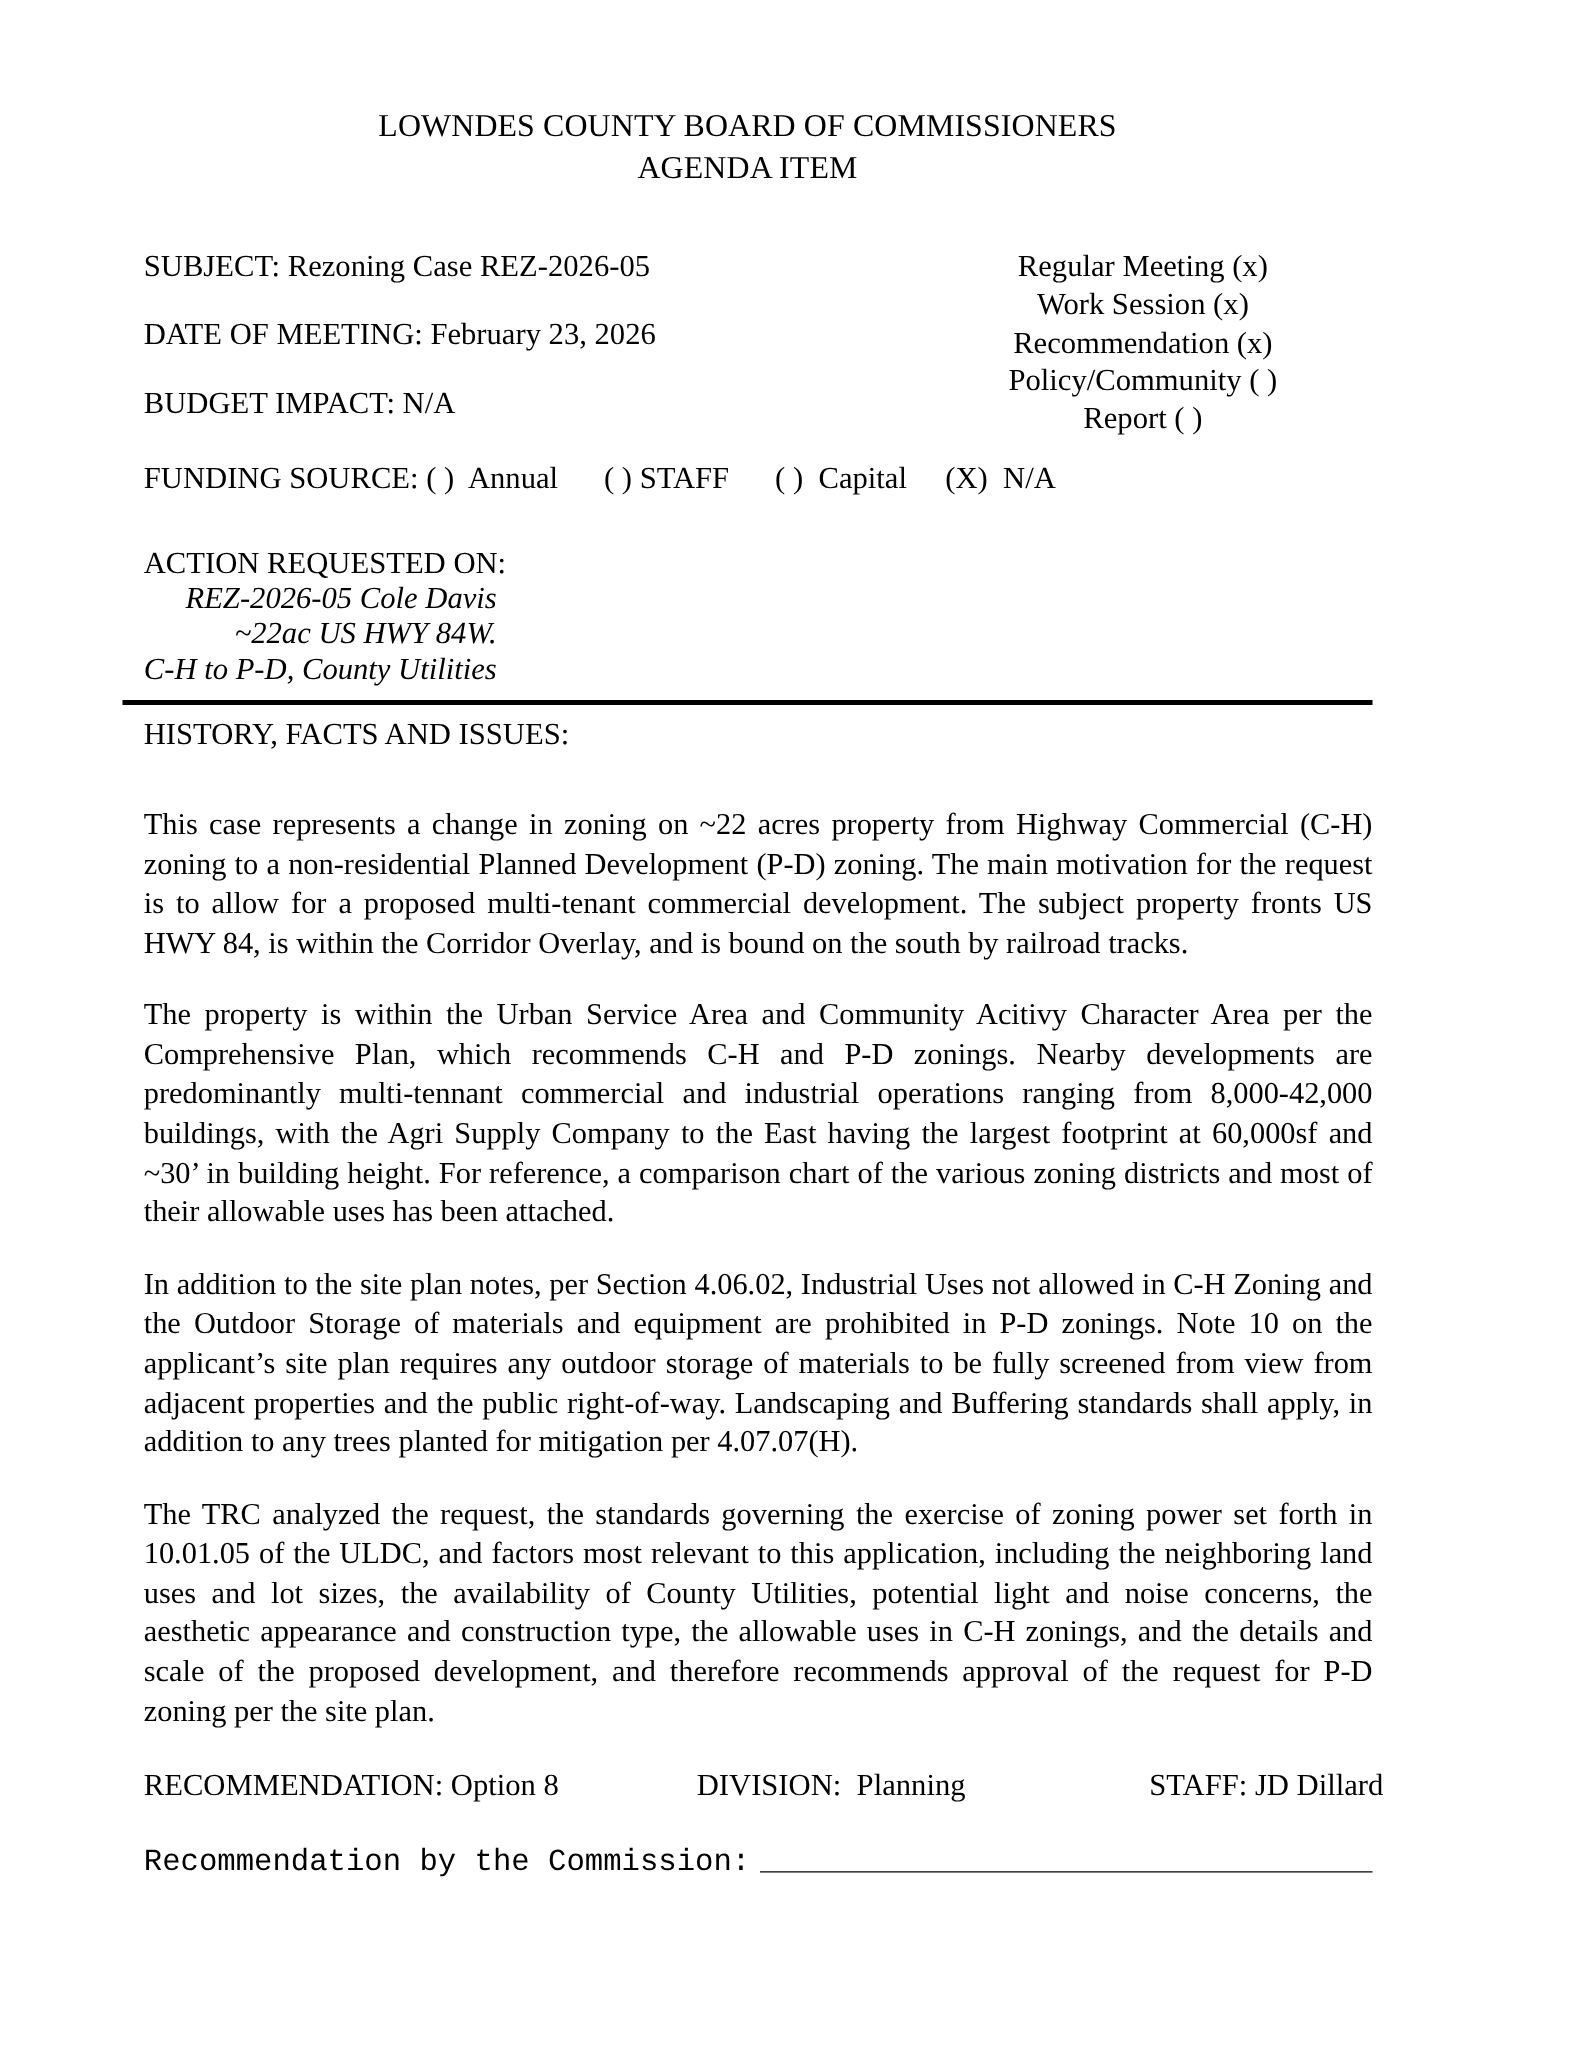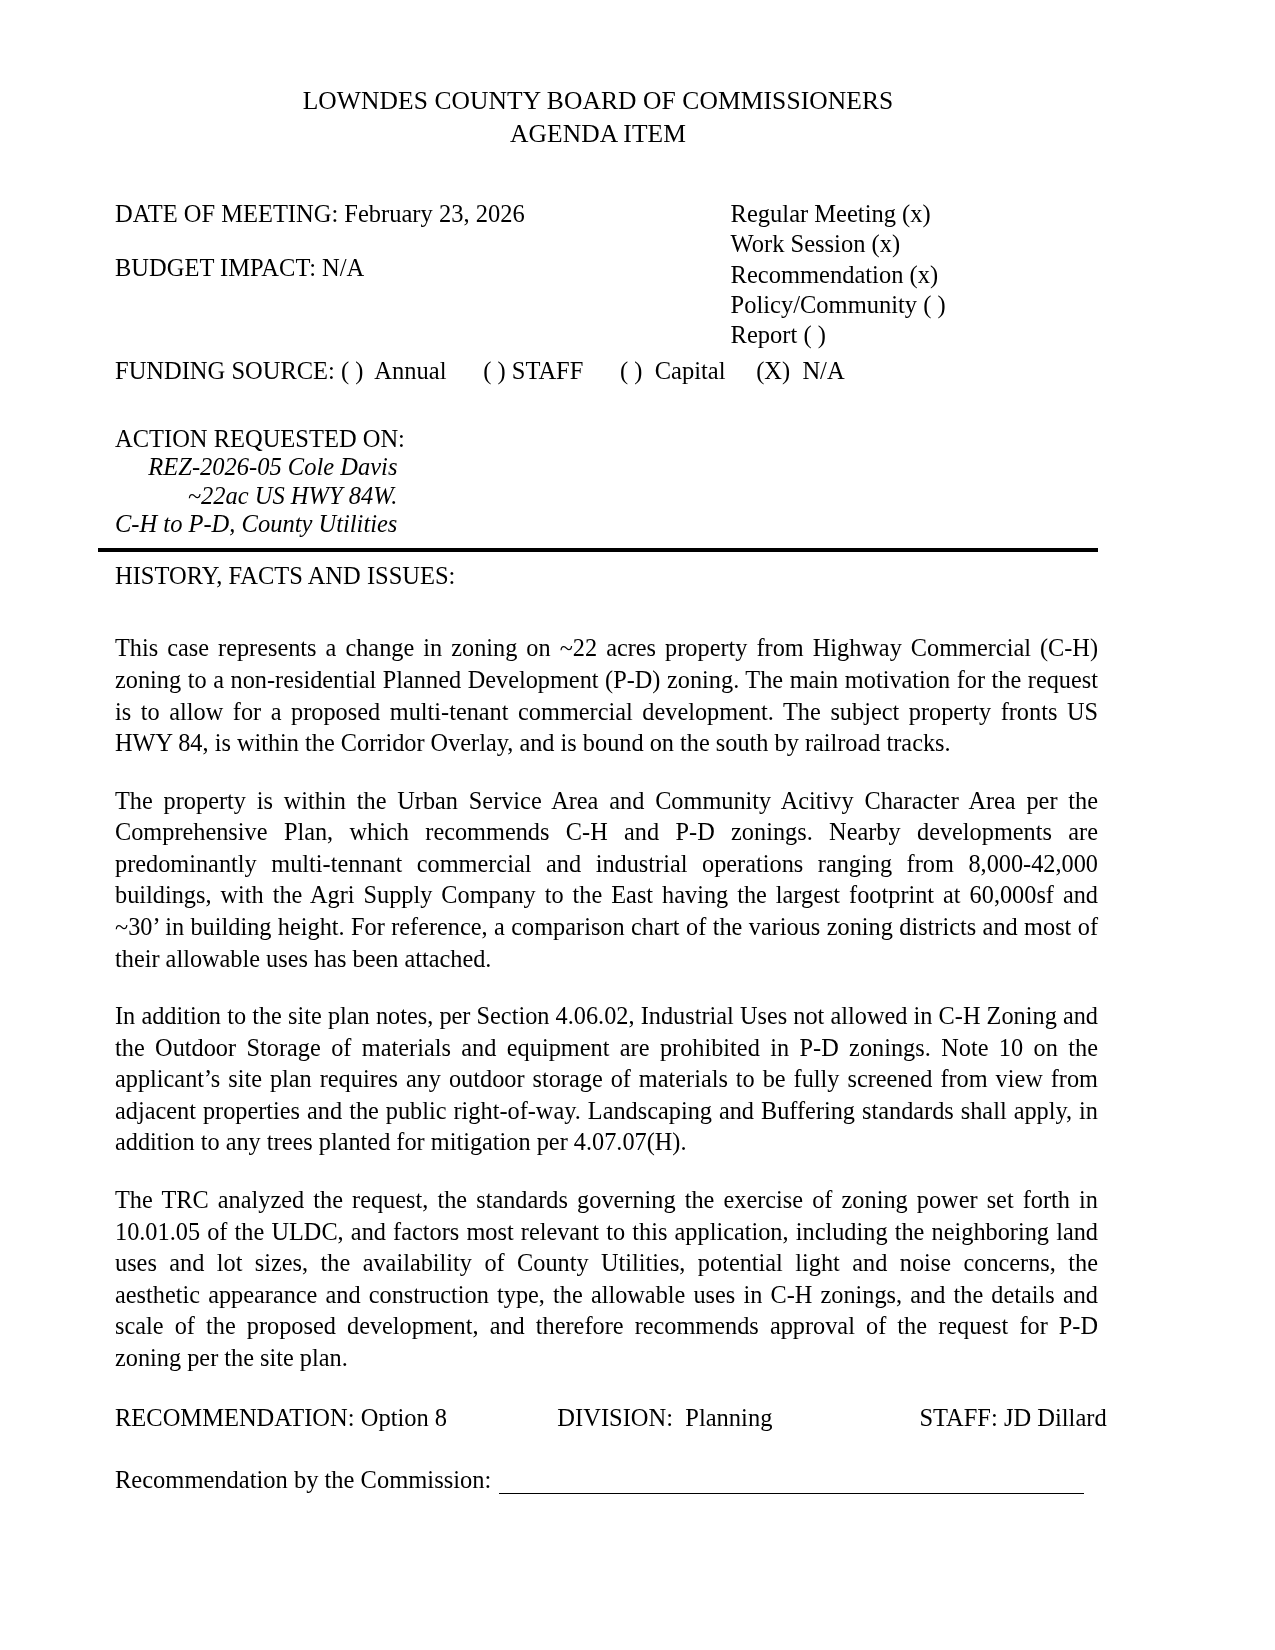--- a/index.html
+++ b/index.html
@@ -48,21 +48,21 @@
     justify-content: space-between;
     align-items: flex-start;
   }
   .meta-left-col {
     width: 620px;
     font-size: 24.5px;
     line-height: 1.15;
   }
   .meta-right-col {
     width: 370px;
-    text-align: left;
+    text-align: center;
     font-size: 24.5px;
     line-height: 1.15;
   }
   .meta-left-col .ml {
     margin-bottom: 26px;
     white-space: nowrap;
   }
   .meta-right-col .mr {
     white-space: nowrap;
     margin-bottom: 2px;
@@ -141,21 +141,22 @@
   }
   .rec-row {
     font-size: 24.5px;
     margin-top: 30px;
     white-space: pre;
   }
   .commission-row {
     font-size: 24.5px;
     margin-top: 34px;
     display: flex;
-    align-items: flex-end;
+    align-items: flex-start;
+    font-family: Liberation Mono, monospace;
   }
   .commission-blank {
     flex: 1;
     border-bottom: 1.6px solid #000;
     margin-left: 8px;
     height: 20px;
     max-width: 585px;
   }
 </style>
 </head>
@@ -164,20 +165,21 @@
 <div class="page">
 
   <div class="title-block">
     <div class="title-line">LOWNDES COUNTY BOARD OF COMMISSIONERS</div>
     <div class="title-line">AGENDA ITEM</div>
   </div>
 
   <div class="meta">
     <div class="meta-row">
       <div class="meta-left-col">
+        <div class="ml">SUBJECT:  Rezoning Case REZ-2026-05</div>
         <div class="ml">DATE OF MEETING: February 23, 2026</div>
         <div class="ml">BUDGET IMPACT:  N/A</div>
       </div>
       <div class="meta-right-col">
         <div class="mr">Regular Meeting (x)</div>
         <div class="mr">Work Session (x)</div>
         <div class="mr">Recommendation (x)</div>
         <div class="mr">Policy/Community ( )</div>
         <div class="mr">Report ( )</div>
       </div>

